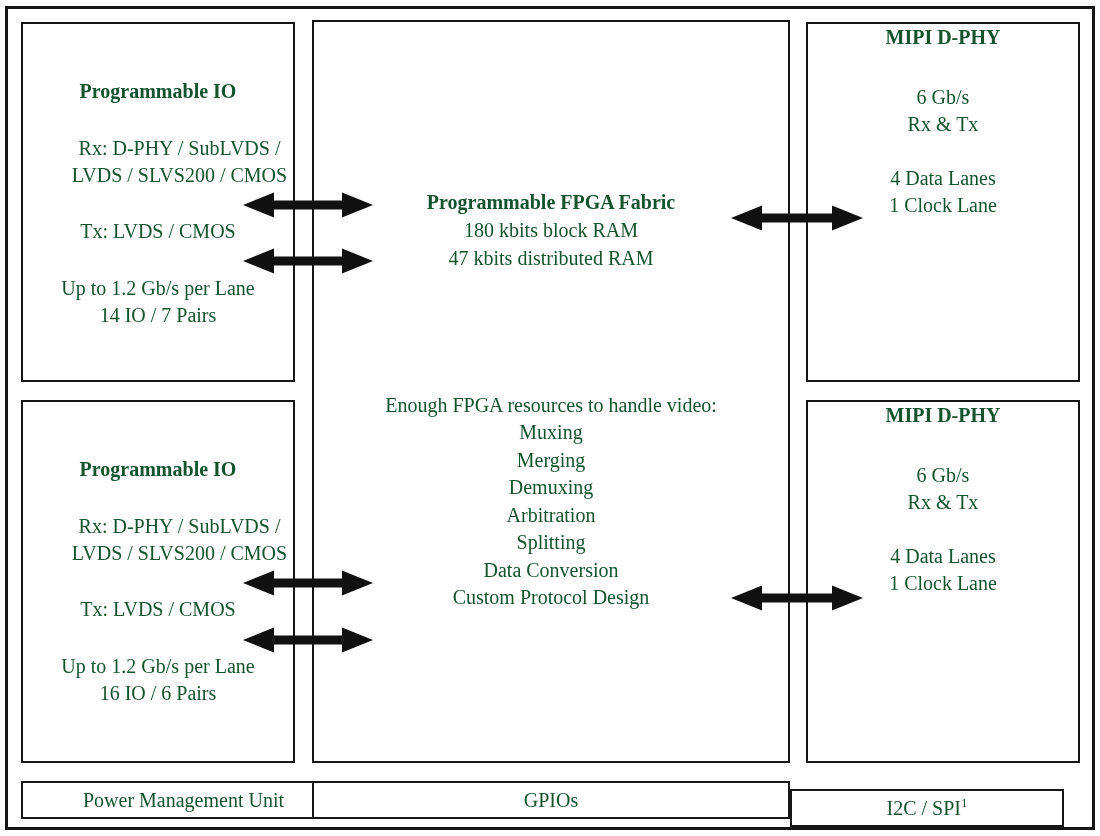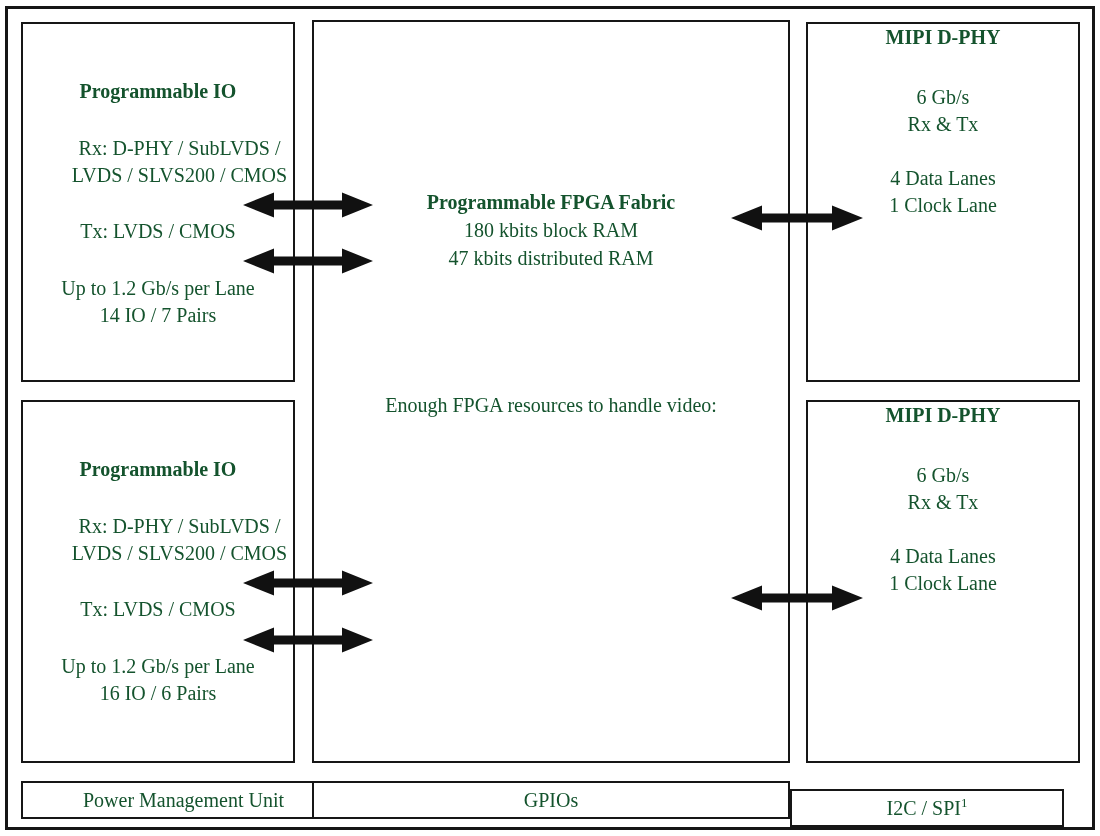--- a/index.html
+++ b/index.html
@@ -76,20 +76,29 @@
     </div>
   </div>
 
   <div class="box box-center">
     <div class="fabric-title">Programmable FPGA Fabric</div>
     <div class="fabric-specs">
       <div>180 kbits block RAM</div>
       <div>47 kbits distributed RAM</div>
     </div>
     <div class="res-heading">Enough FPGA resources to handle video:</div>
+    <div class="caps">
+      <div>Muxing</div>
+      <div>Merging</div>
+      <div>Demuxing</div>
+      <div>Arbitration</div>
+      <div>Splitting</div>
+      <div>Data Conversion</div>
+      <div>Custom Protocol Design</div>
+    </div>
   </div>
 
   <div class="box box-right-top">
     <div class="dphy-title">MIPI D-PHY</div>
     <div class="dphy-speed">
       <div>6 Gb/s</div>
       <div>Rx &amp; Tx</div>
     </div>
     <div class="dphy-lanes">
       <div>4 Data Lanes</div>

